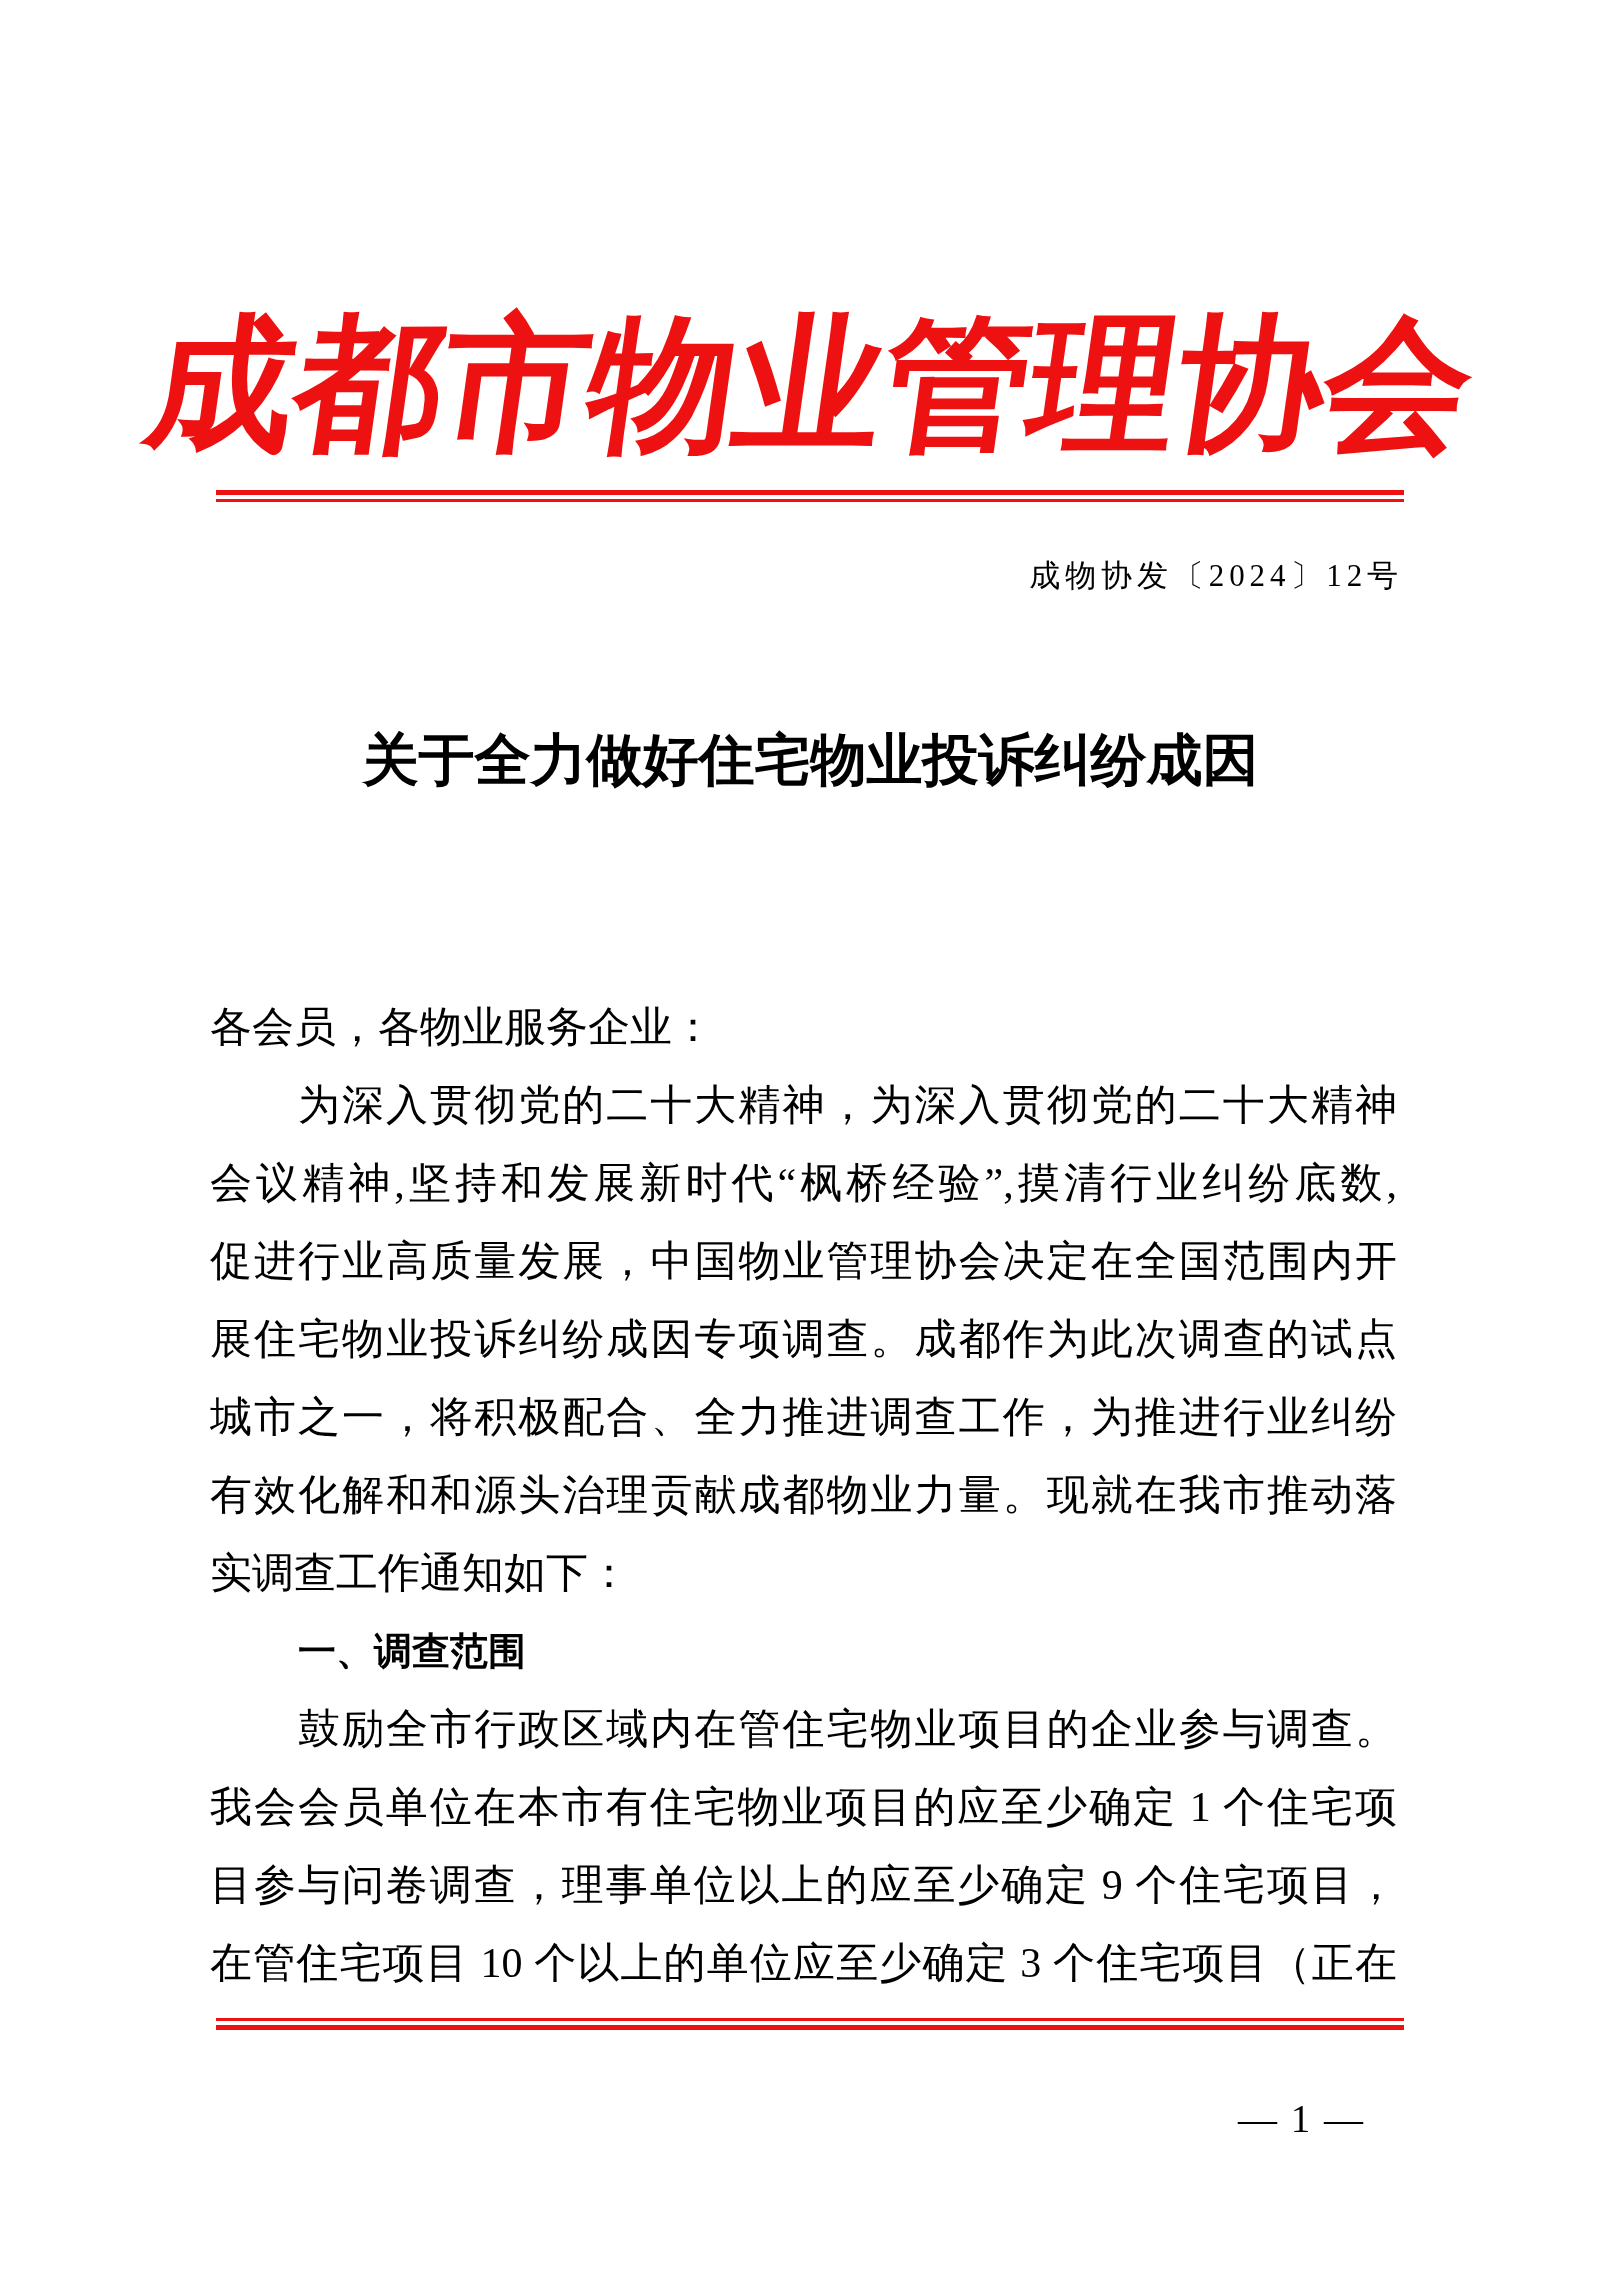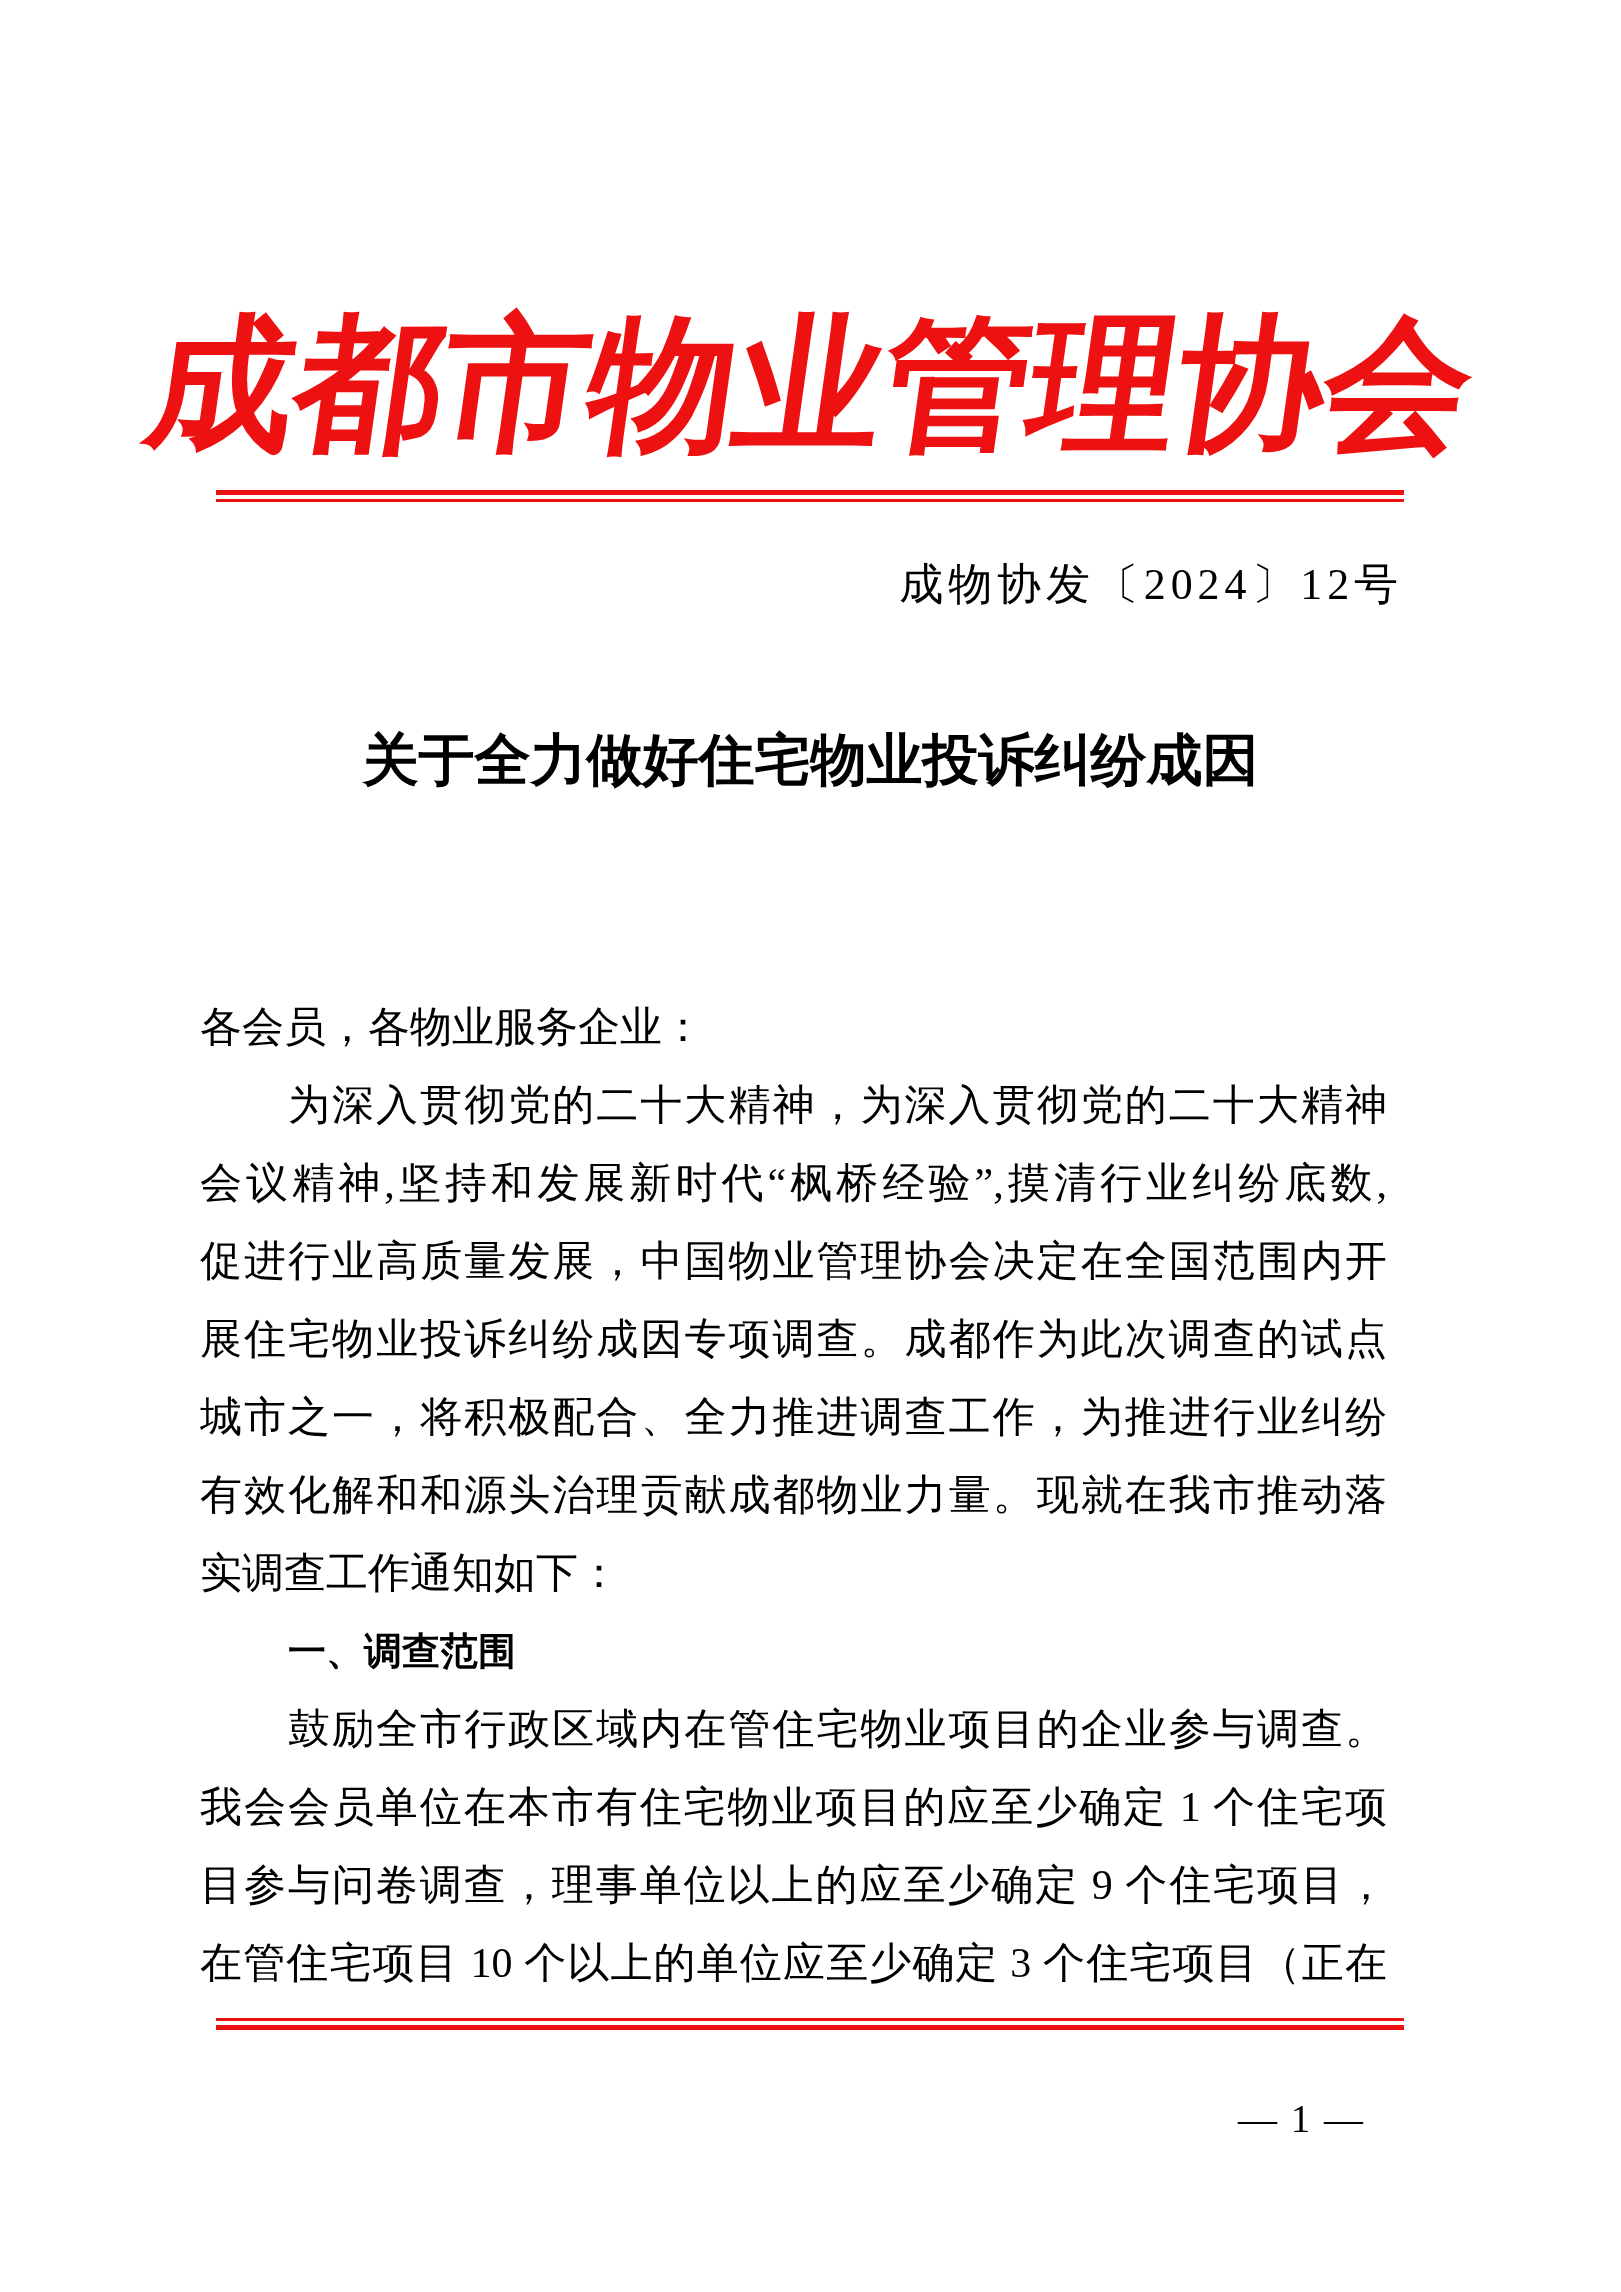--- a/index.html
+++ b/index.html
@@ -42,42 +42,42 @@
   .rule-footer { top: 2018px; }
   .bar-thick { height: 4.9px; background: #ee1111; }
   .bar-thin  { height: 2.9px; background: #ee1111; }
   .bar-gap   { height: 3.9px; }
 
   
   .doc-number {
     position: absolute;
     top: 555px;
     right: 218px;
-    font-size: 44px;
+    font-size: 31px;
     letter-spacing: 4.9px;
     white-space: nowrap;
   }
 
   
   .notice-title {
     position: absolute;
     top: 712px;
     left: 0;
     width: 100%;
     text-align: center;
     font-size: 56px;
     font-weight: 700;
     line-height: 97px;
   }
 
   
   .body-block {
     position: absolute;
     top: 988px;
-    left: 200px;
+    left: 210px;
     width: 1187px;
     font-size: 42px;
   }
   .line {
     height: 78px;
     line-height: 78px;
     white-space: nowrap;
     overflow: visible;
   }
   .line.justify {

